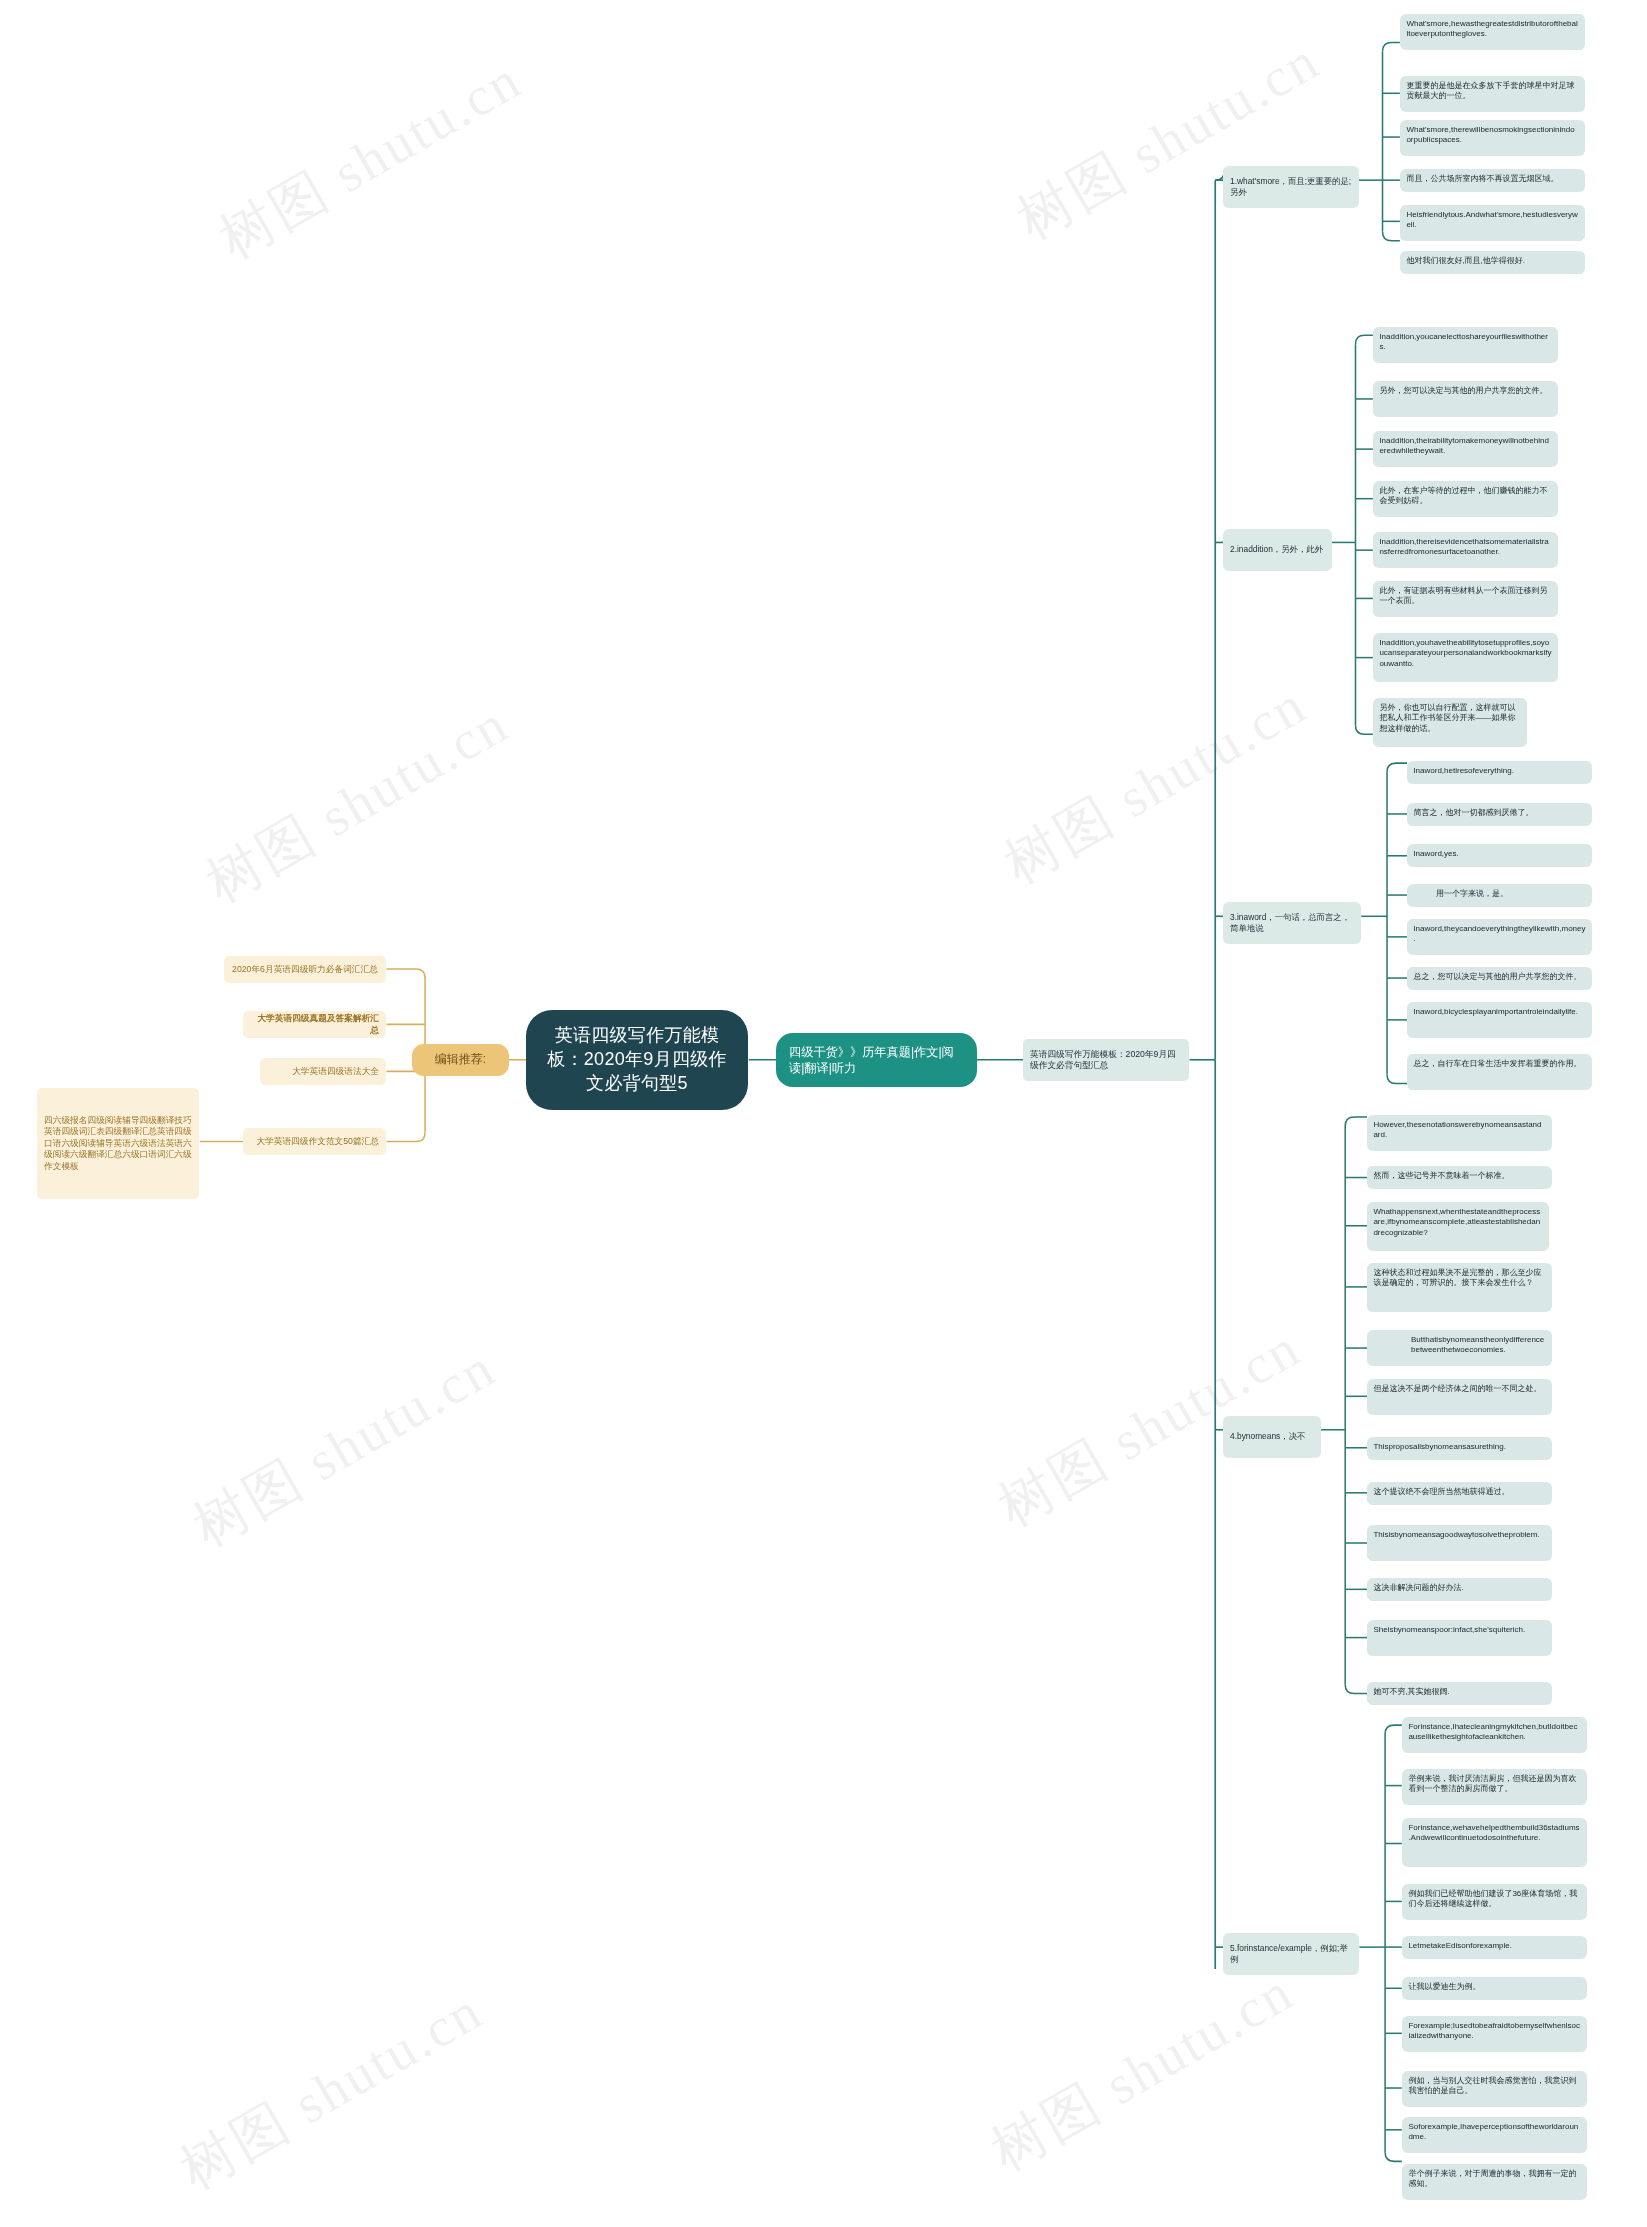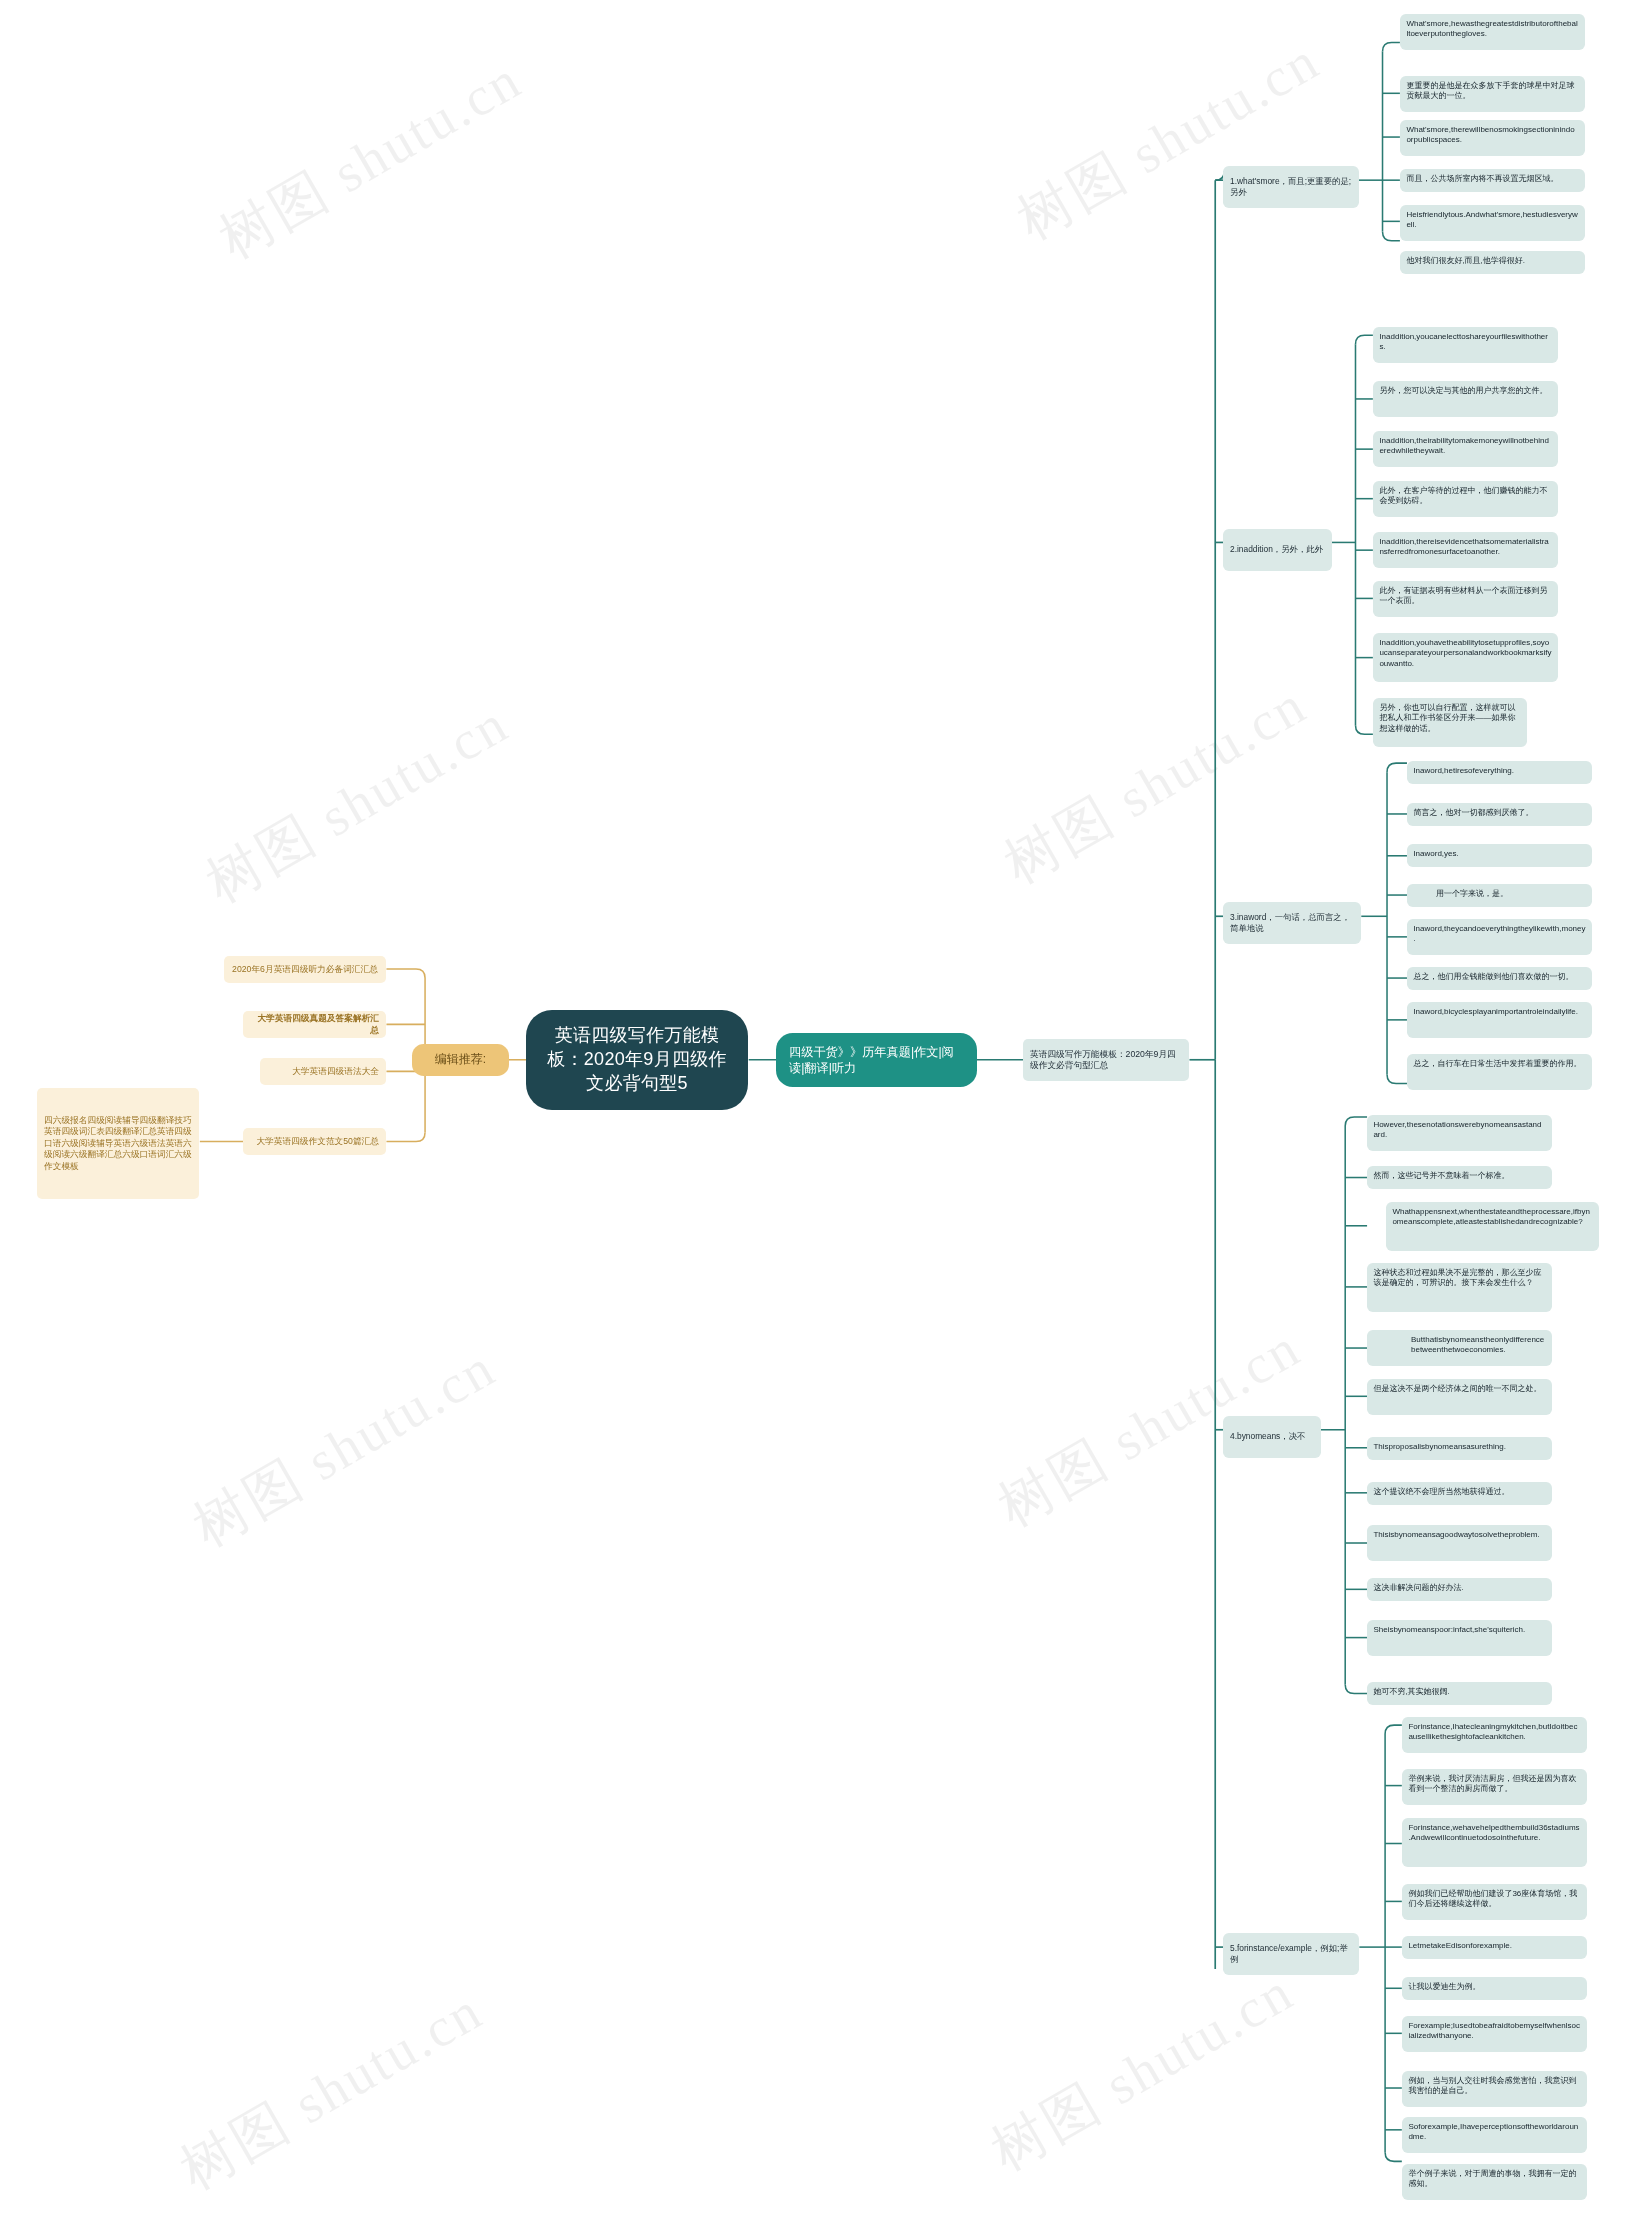--- a/index.html
+++ b/index.html
@@ -296,35 +296,35 @@
     <span>Inaword,hetiresofeverything.</span></div>
   <div class="node leaf" style="left:1407px;top:803px;width:185px;height:23px;">
     <span>简言之，他对一切都感到厌倦了。</span></div>
   <div class="node leaf" style="left:1407px;top:844px;width:185px;height:23px;">
     <span>Inaword,yes.</span></div>
   <div class="node leaf" style="left:1407px;top:884px;width:185px;height:23px;padding-left:29px;">
     <span>用一个字来说，是。</span></div>
   <div class="node leaf" style="left:1407px;top:919px;width:185px;height:36px;">
     <span>Inaword,theycandoeverythingtheylikewith,money.</span></div>
   <div class="node leaf" style="left:1407px;top:967px;width:185px;height:23px;">
-    <span>总之，他们用金钱能做到他们喜欢做的一切。</span></div>
+    <span>总之，您可以决定与其他的用户共享您的文件。</span></div>
   <div class="node leaf" style="left:1407px;top:1002px;width:185px;height:36px;">
     <span>Inaword,bicyclesplayanimportantroleindailylife.</span></div>
   <div class="node leaf" style="left:1407px;top:1054px;width:185px;height:36px;">
     <span>总之，自行车在日常生活中发挥着重要的作用。</span></div>
 
   <div class="node branch" style="left:1223px;top:1416px;width:98px;height:28px;">
     <span>4.bynomeans，决不</span>
   </div>
 
   <div class="node leaf" style="left:1367px;top:1115px;width:185px;height:36px;">
     <span>However,thesenotationswerebynomeansastandard.</span></div>
   <div class="node leaf" style="left:1367px;top:1166px;width:185px;height:23px;">
     <span>然而，这些记号并不意味着一个标准。</span></div>
-  <div class="node leaf" style="left:1367px;top:1202px;width:213px;height:49px;margin-left:19px;">
+  <div class="node leaf" style="left:1367px;top:1202px;width:182px;height:49px;">
     <span>Whathappensnext,whenthestateandtheprocessare,ifbynomeanscomplete,atleastestablishedandrecognizable?</span></div>
   <div class="node leaf" style="left:1367px;top:1263px;width:185px;height:49px;">
     <span>这种状态和过程如果决不是完整的，那么至少应该是确定的，可辨识的。接下来会发生什么？</span></div>
   <div class="node leaf" style="left:1367px;top:1330px;width:185px;height:36px;padding-left:44px;">
     <span>Butthatisbynomeanstheonlydifferencebetweenthetwoeconomies.</span></div>
   <div class="node leaf" style="left:1367px;top:1379px;width:185px;height:36px;">
     <span>但是这决不是两个经济体之间的唯一不同之处。</span></div>
   <div class="node leaf" style="left:1367px;top:1437px;width:185px;height:23px;">
     <span>Thisproposalisbynomeansasurething.</span></div>
   <div class="node leaf" style="left:1367px;top:1482px;width:185px;height:23px;">

